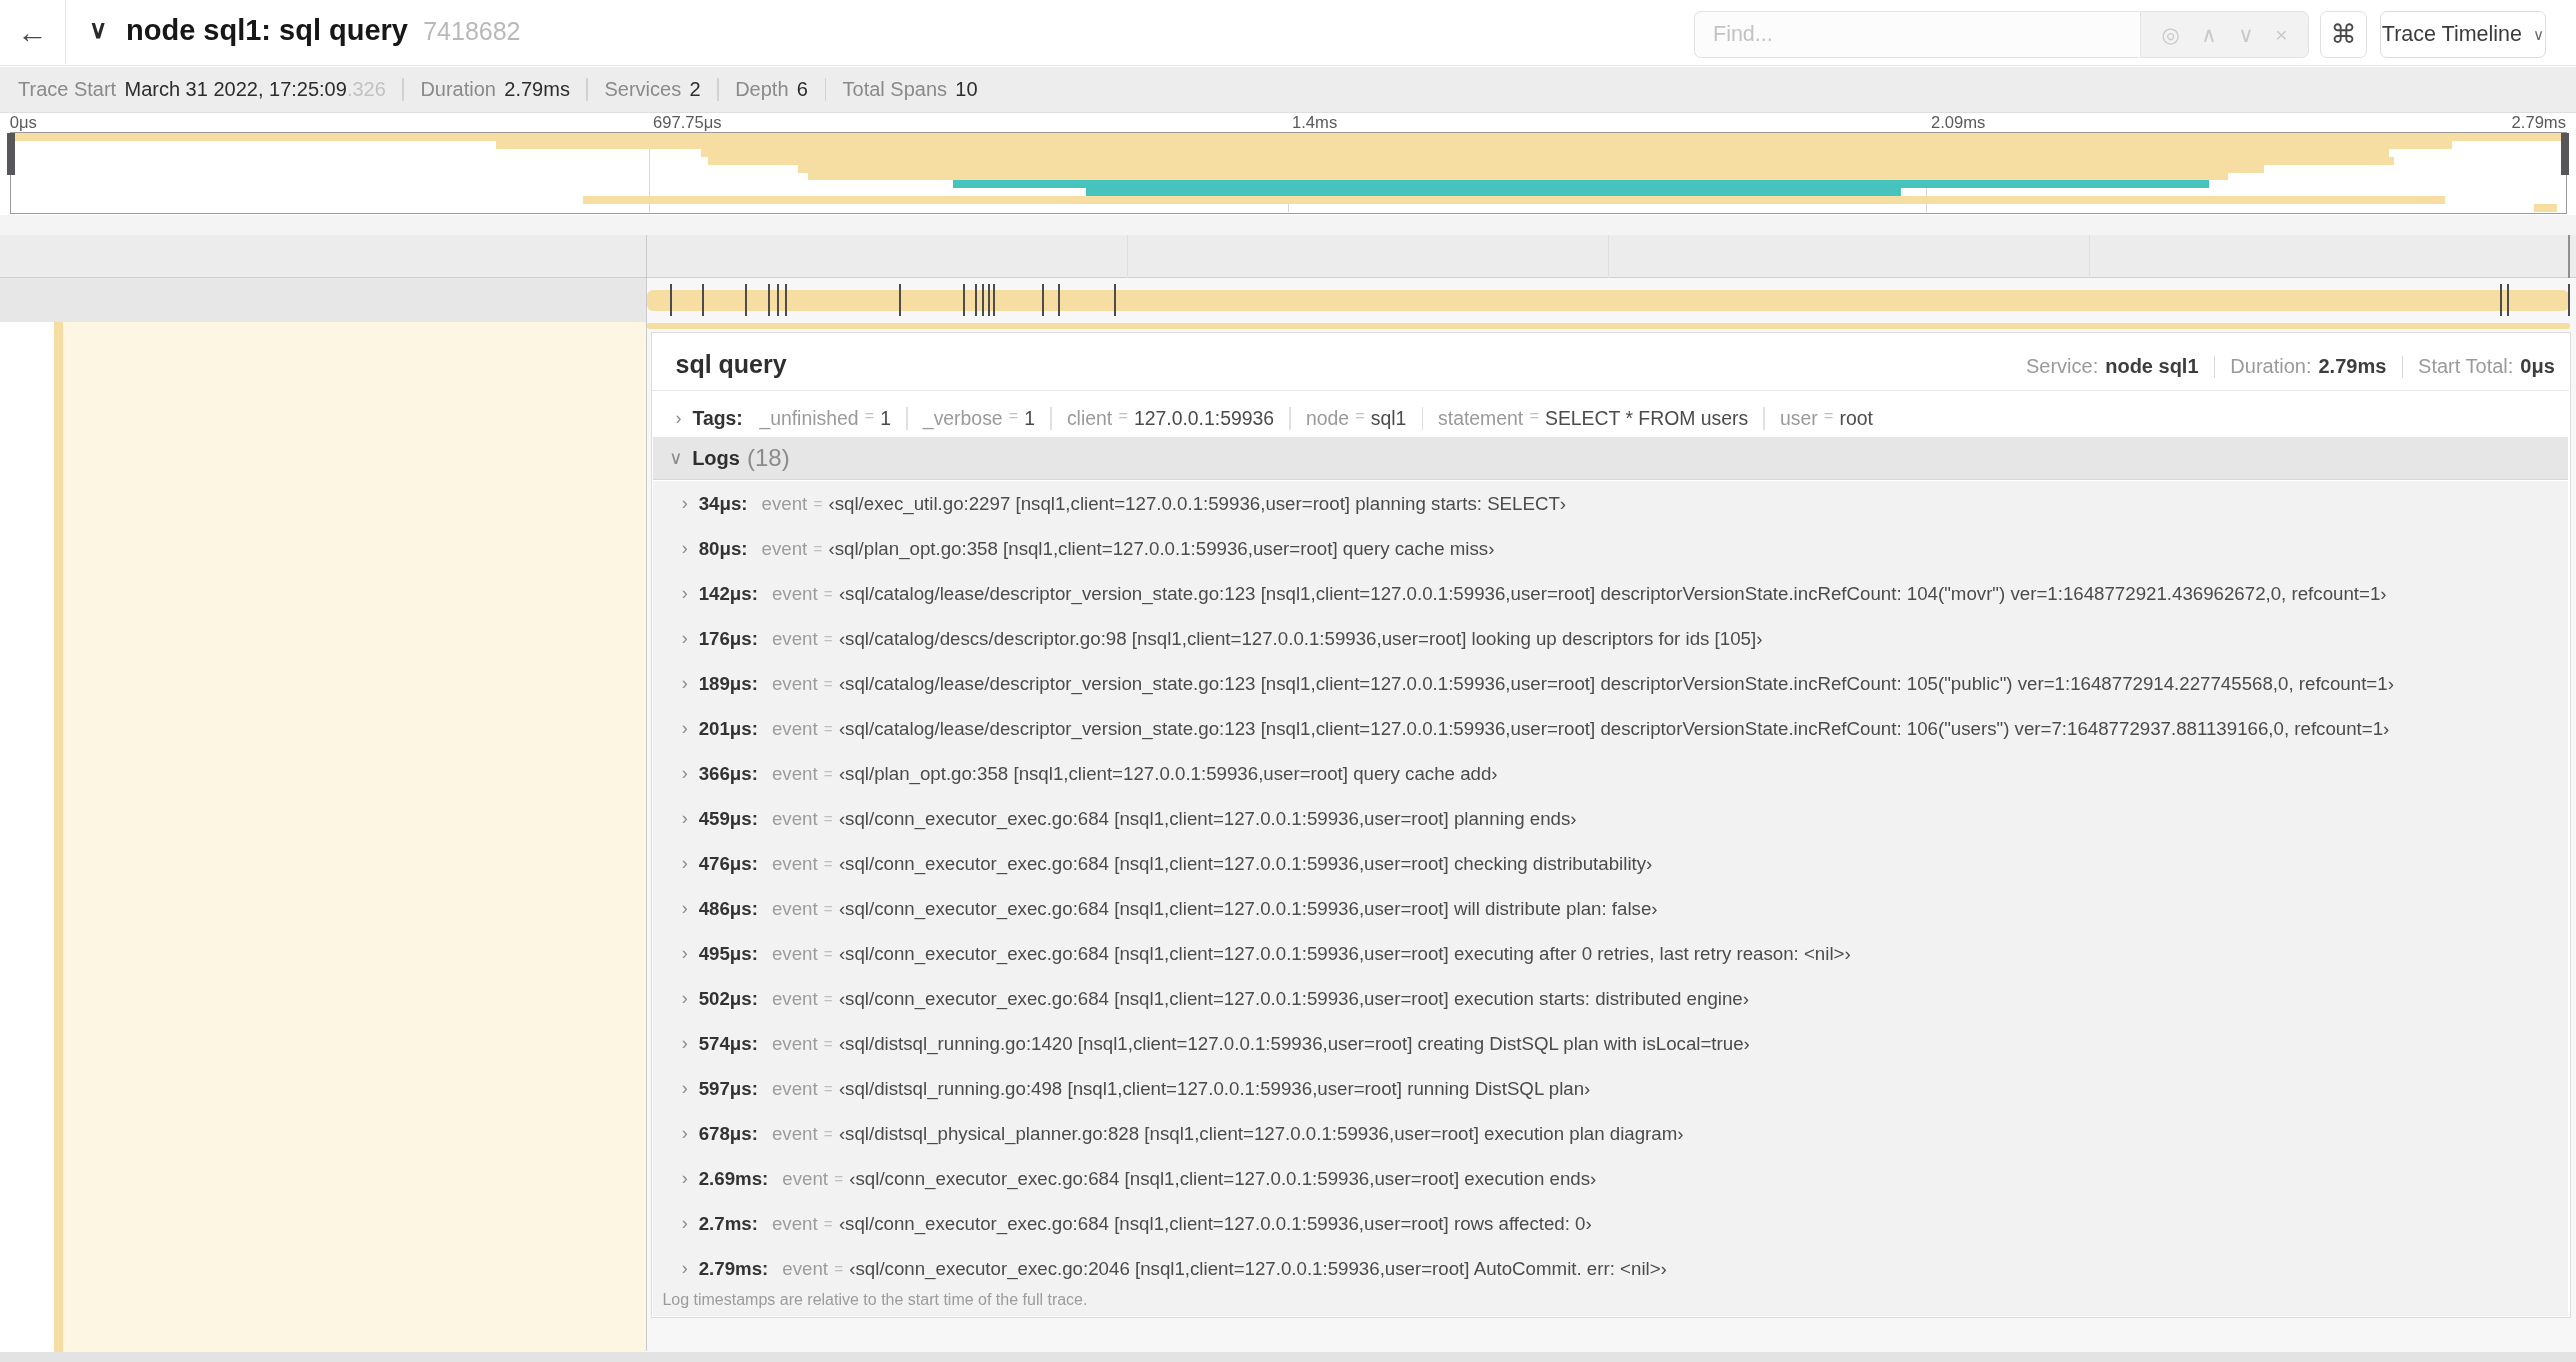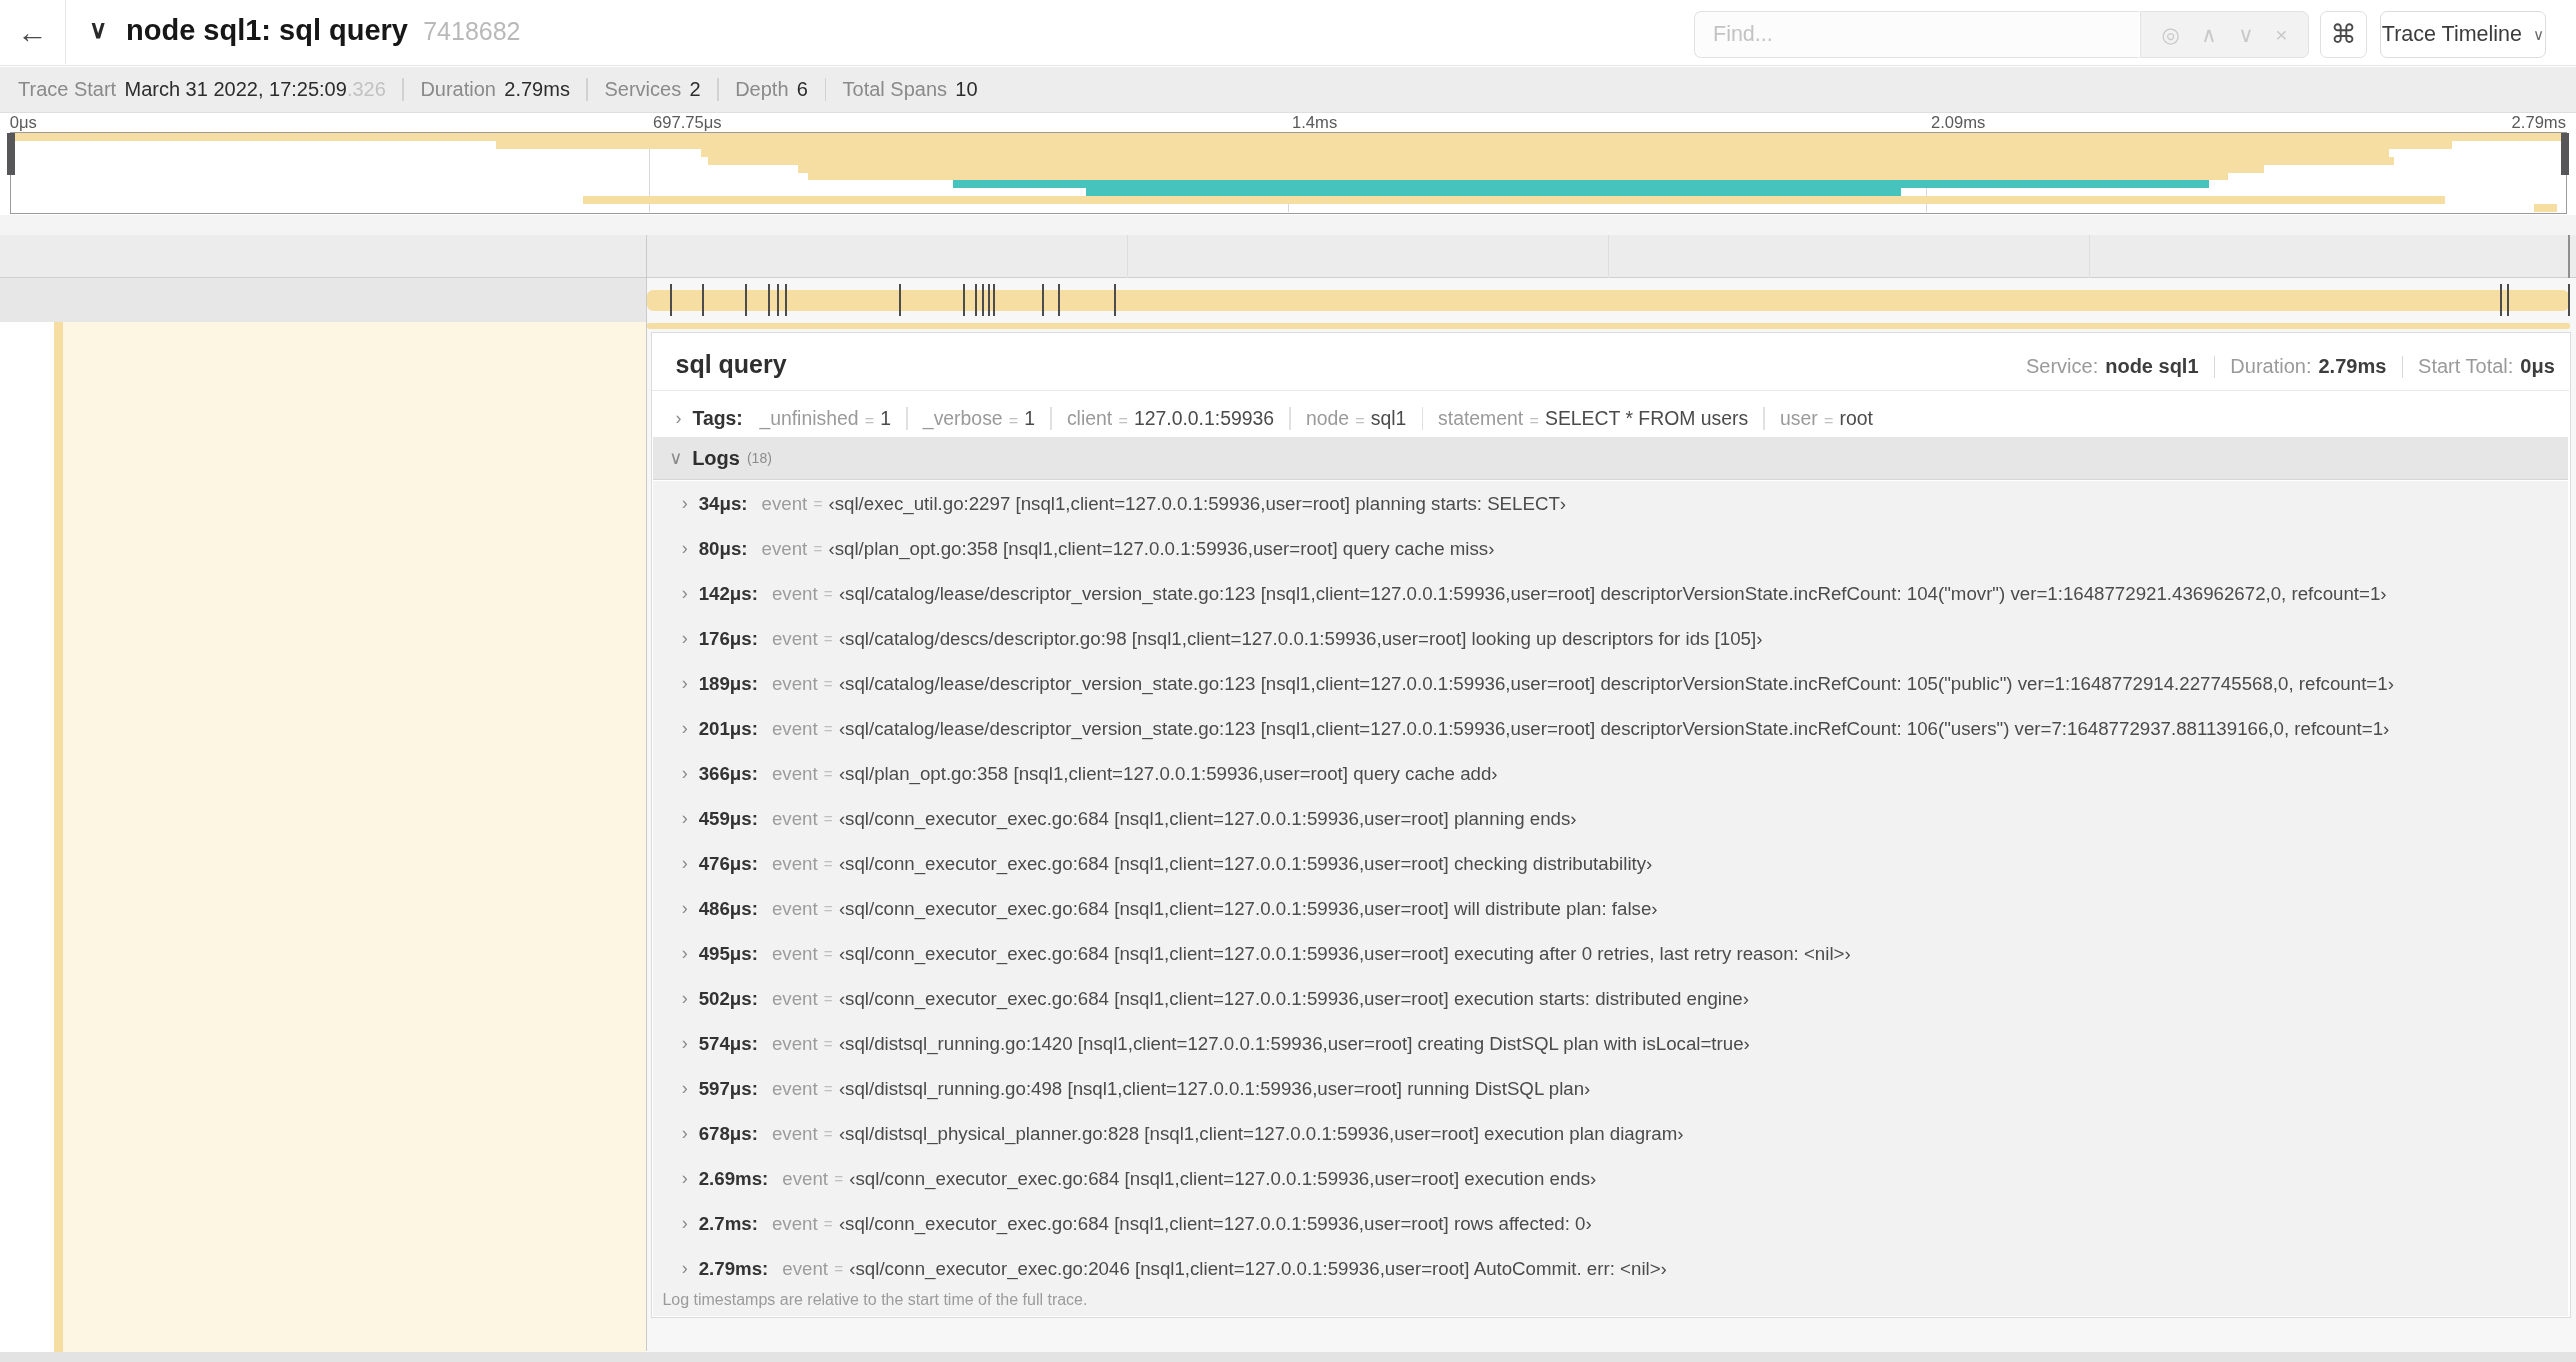--- a/index.html
+++ b/index.html
@@ -73,29 +73,29 @@
   .dp-title { left:23.5px; top:16.6px; font-size:25px; font-weight:600; color:#2f2f2f; }
   .dp-meta { right:15.2px; top:22px; display:flex; align-items:center; font-size:20px; white-space:nowrap; }
   .meta-label { color:#9a9a9a; margin-right:7px; }
   .meta-value { color:#3d3d3d; font-weight:bold; }
   .meta-sep { width:1.4px; height:22px; background:#d8d8d8; margin:0 15.2px; }
   .dp-divider { left:0; top:57px; width:1917px; height:1.4px; background:#e9e9e9; }
 
   .tags-row { left:23.5px; top:69px; width:1877px; height:33px; display:flex; align-items:center; font-size:19.4px; white-space:nowrap; }
   .expander { color:#8a8a8a; font-size:18px; margin-right:11px; cursor:pointer; }
   .tags-title { font-weight:bold; color:#333; margin-right:16.6px; }
-  .tag-pill { display:flex; align-items:flex-end; }
+  .tag-pill { display:flex; align-items:flex-start; }
   .tag-key { color:#9a9a9a; }
   .tag-eq { color:#c0c0c0; font-size:16px; margin:0 6.2px; }
   .tag-val { color:#4b4b4b; }
   .tag-sep { width:1.4px; height:23.5px; background:#e0e0e0; margin:0 15.2px; }
 
   .logs-header { left:0.7px; top:104px; width:1915px; height:43px; background:#e6e6e6; border-bottom:1.4px solid #d6d6d6; display:flex; align-items:center; padding-left:16.6px; font-size:20px; cursor:pointer; }
   .logs-title { font-weight:bold; color:#2e2e2e; margin:0 7px 0 9.7px; }
-  .logs-count { color:#8b8b8b; font-size:14px; }
+  .logs-count { color:#8b8b8b; font-size:24px; }
   .logs-body { left:0.7px; top:148px; width:1915px; height:835px; background:#f2f2f2; }
   .log-row { position:relative; height:45px; display:flex; align-items:center; padding-left:29px; font-size:18.7px; white-space:nowrap; overflow:hidden; cursor:pointer; }
   .log-ts { font-weight:bold; color:#333; margin-right:14px; }
   .log-field { color:#9c9c9c; }
   .log-eq { color:#bfbfbf; font-size:15.2px; margin:0 6.2px; }
   .log-val { color:#4b4b4b; }
   .logs-note { position:absolute; left:9.7px; bottom:7px; font-size:16px; color:#9b9b9b; }
 
   .spanid-row { left:651px; top:1321px; width:1920px; height:30.5px; display:flex; align-items:center; justify-content:flex-end; font-size:21px; gap:8.3px; }
   .spanid-label { color:#c3c3c3; }

